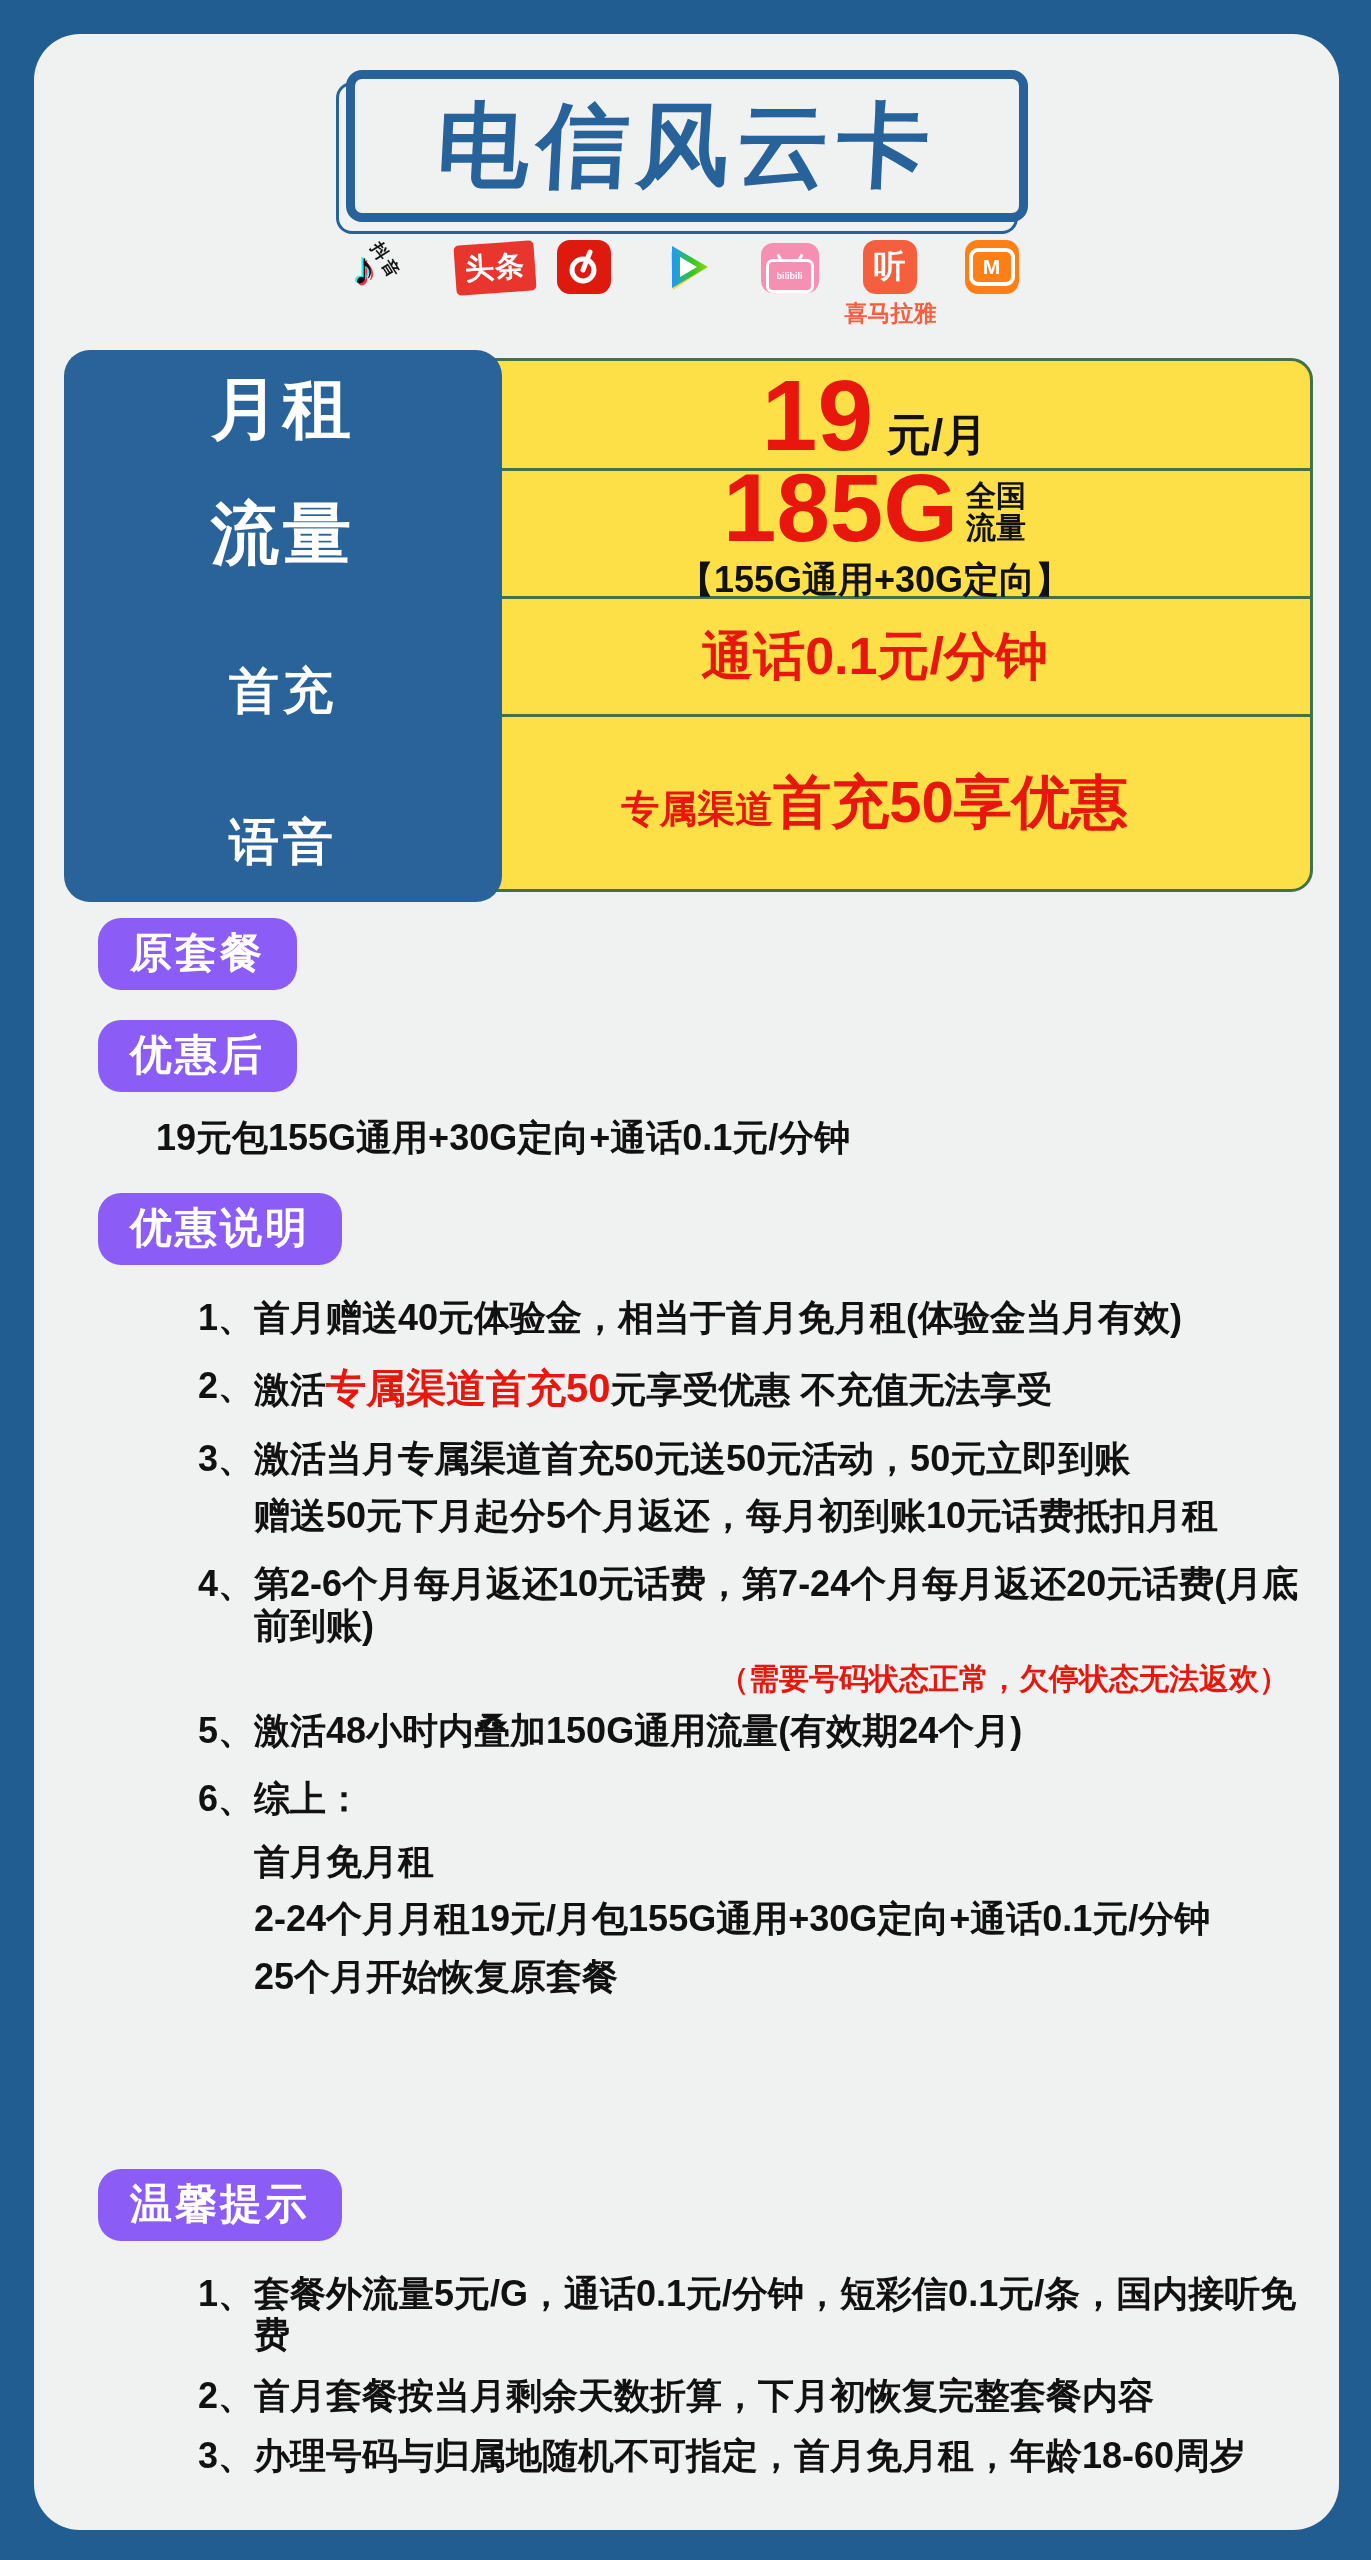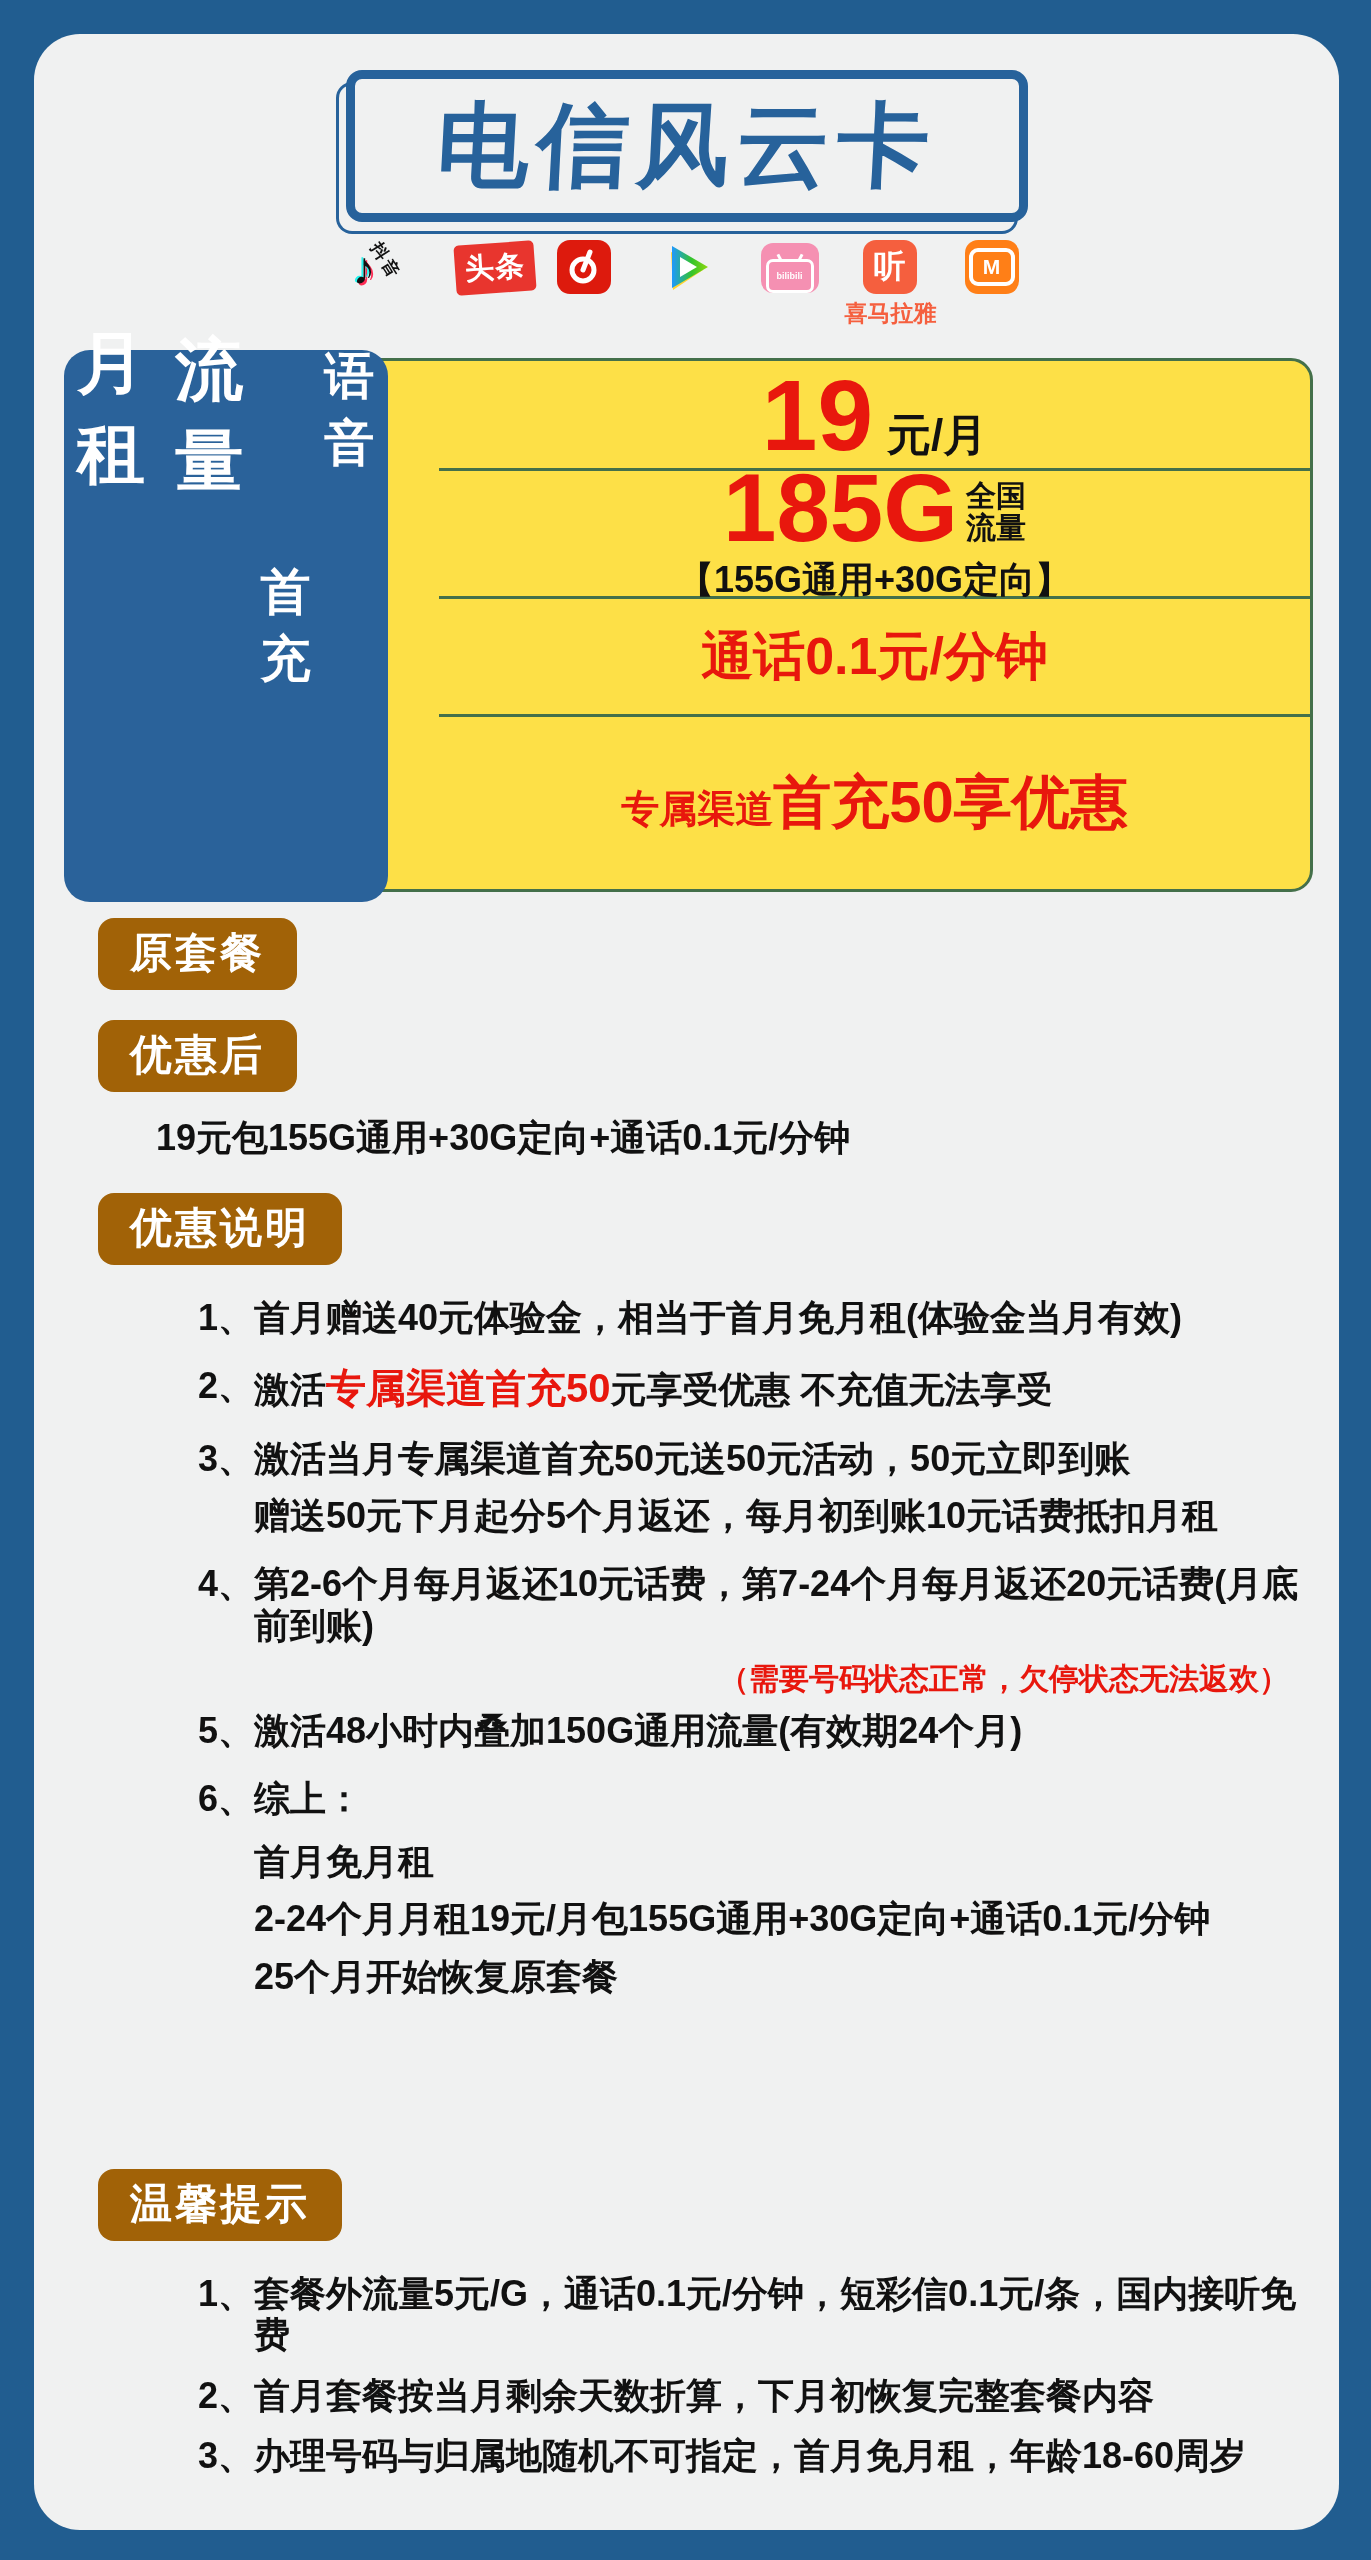--- a/index.html
+++ b/index.html
@@ -73,34 +73,34 @@
   .data-value{color:#e8170d;font-size:96px;font-weight:800;line-height:.95;}
   .data-side{display:flex;flex-direction:column;margin-left:8px;color:#111;
     font-size:30px;font-weight:800;line-height:1.08;margin-top:8px;}
   .data-detail{color:#111;font-size:36px;font-weight:800;margin-top:2px;}
   .voice-value{color:#e8170d;font-size:52px;font-weight:800;}
   .fc-line{display:flex;align-items:baseline;}
   .fc-prefix{color:#e8170d;font-size:38px;font-weight:800;}
   .fc-value{color:#e8170d;font-size:58px;font-weight:800;}
   .fc-note{color:#3e7b4e;font-size:28px;font-weight:700;margin-top:16px;}
   .side-panel{
-    position:absolute;left:0;top:0;bottom:0;width:324px;
+    position:absolute;left:0;top:0;bottom:0;width:438px;
     background:#2a629a;border-radius:26px;z-index:2;
-    display:flex;flex-direction:row;color:#fff;text-align:center;
+    display:flex;flex-direction:column;color:#fff;text-align:center;
   }
   .side-label{display:flex;align-items:center;justify-content:center;font-weight:800;letter-spacing:4px;}
   .side-big{font-size:68px;}
   .side-small{font-size:50px;}
   .sl-1{height:118px;}.sl-2{height:132px;}.sl-3{height:120px;}.sl-4{flex:1;}
   
   .section{padding-left:64px;}
   .pill{
-    display:inline-block;background:#a16207;color:#fff;
+    display:inline-block;background:#8b5cf6;color:#fff;
     font-size:42px;font-weight:800;letter-spacing:3px;
-    padding:7px 32px 9px;border-radius:16px;
+    padding:7px 32px 9px;border-radius:23px;
   }
   .pill-original{margin-top:16px;}
   .plain-line{color:#111;font-size:36px;font-weight:800;margin:22px 0 0 58px;}
   .pill-discount{margin-top:30px;}
   .pill-promo{margin-top:30px;}
   .pill-tips{margin-top:150px;}
   
   .list{margin:32px 40px 0 100px;color:#111;}
   .li{font-size:36px;font-weight:800;line-height:1.15;margin-bottom:27px;display:flex;}
   .li .num{flex:0 0 56px;}

